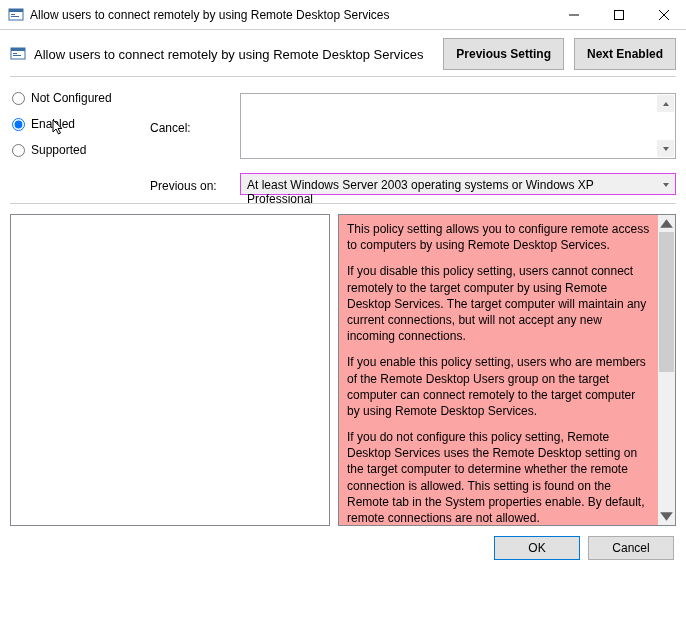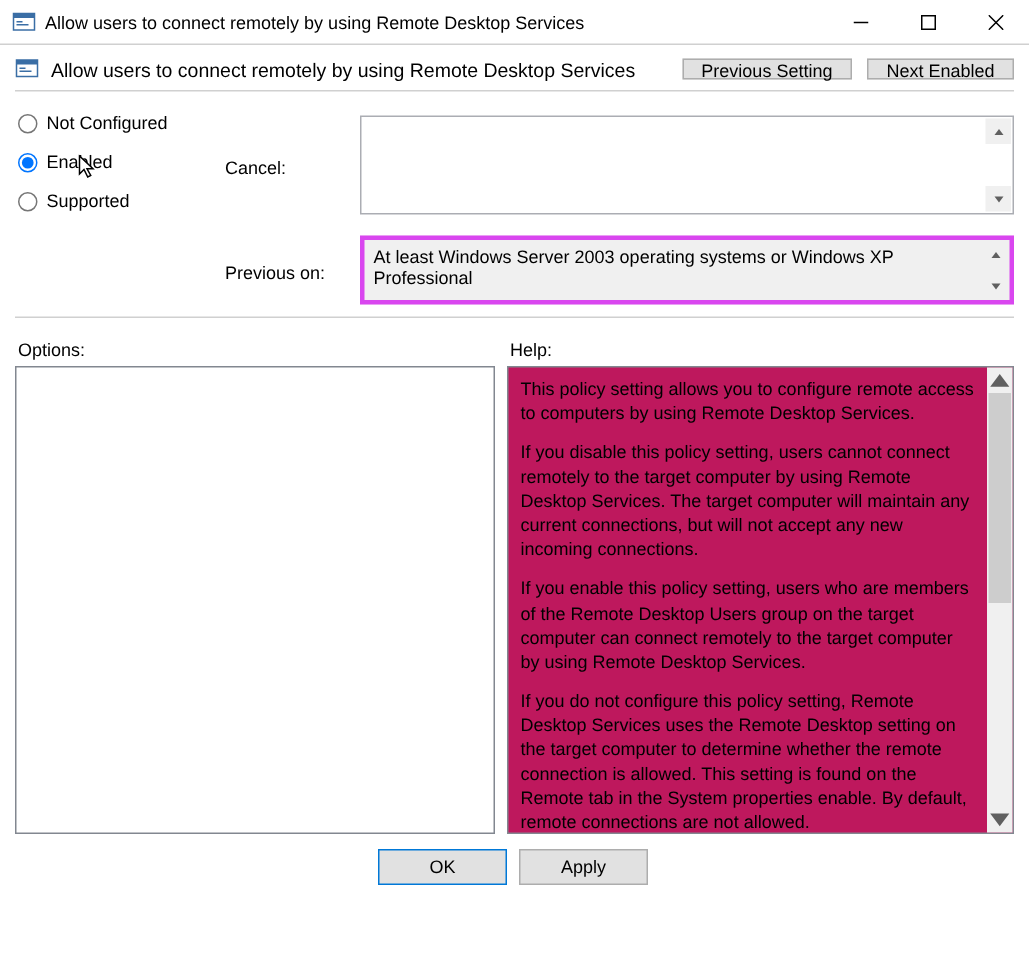--- a/index.html
+++ b/index.html
@@ -6,45 +6,45 @@
 body { margin: 0; padding: 0; background: #fff; width: 686px; height: 636px; overflow: hidden; }
 .titlebar { height: 30px; display: flex; align-items: center; border-bottom: 1px solid #d0d0d0; }
 .titlebar .icon { width: 16px; height: 16px; margin: 0 6px 0 8px; }
 .titlebar .title { flex: 1; font-size: 12px; }
 .winbtn { width: 45px; height: 30px; display: flex; align-items: center; justify-content: center; }
 .winbtn svg { width: 10px; height: 10px; stroke: #000; stroke-width: 1; fill: none; }
 .content { padding: 8px 10px 10px 10px; }
 .header-row { display: flex; align-items: center; margin-bottom: 6px; }
 .header-row .icon { width: 16px; height: 16px; margin-right: 8px; }
 .header-row .title { flex: 1; font-size: 13px; }
-.navbtn { height: 14px; padding: 0 12px; margin-left: 10px; background: #e1e1e1; border: 1px solid #adadad; cursor: pointer; font-size: 12px; }
+.navbtn { height: 32px; padding: 0 12px; margin-left: 10px; background: #e1e1e1; border: 1px solid #adadad; cursor: pointer; font-size: 12px; font-weight: bold; }
 .sep { border: none; border-top: 1px solid #d0d0d0; margin: 6px 0 10px 0; }
 .row { display: flex; align-items: center; margin-bottom: 8px; }
 .radio-col { width: 140px; }
 .radio-opt { display: flex; align-items: center; height: 22px; margin-bottom: 4px; cursor: pointer; }
 .radio-opt input { margin: 0 6px 0 2px; }
 .label-col { width: 90px; padding-top: 4px; }
 .comment-box { flex: 1; height: 66px; border: 1px solid #abadb3; background: #fff; position: relative; }
-.supported-box { flex: 1; height: 46px; border: 3px solid #d946ef; background: #f0f0f0; padding: 4px 24px 4px 6px; position: relative; color: #000; }
+.supported-box { flex: 1; height: 22px; border: 1px solid #d946ef; background: #f0f0f0; padding: 4px 24px 4px 6px; position: relative; color: #000; }
 .vscroll-up, .vscroll-dn { position:absolute; right:1px; width:17px; height:17px; background:#f0f0f0; display:flex; align-items:center; justify-content:center; }
 .vscroll-up { top:1px; } .vscroll-dn { bottom:1px; }
 .vscroll-up svg, .vscroll-dn svg { width:8px; height:8px; fill:#606060; }
 .labels-row { display:flex; margin-top:14px; }
 .labels-row .l { width: 330px; padding-left:2px; } .labels-row .r { flex:1; }
 .panes { display:flex; gap:8px; margin-top:4px; }
 .pane { border: 1px solid #828790; height: 312px; position: relative; }
 .pane.left { width: 320px; background:#fff; }
-.pane.right { flex:1; background:#be185d; }
+.pane.right { flex:1; background:#fca5a5; }
 .help-content { position:absolute; top:0; left:0; right:17px; bottom:0; padding:6px 8px; overflow:hidden; line-height:1.35; }
 .help-content p { margin:0 0 10px 0; }
 .scrollbar { position:absolute; top:0; right:0; bottom:0; width:17px; background:#f0f0f0; }
 .scrollbar .thumb { position:absolute; top:17px; left:1px; right:1px; height:140px; background:#cdcdcd; }
 .scrollbar .arr { position:absolute; left:0; right:0; height:17px; display:flex; align-items:center; justify-content:center; }
 .scrollbar .arr.up { top:0; } .scrollbar .arr.dn { bottom:0; }
-.footer { display:flex; justify-content:center; gap:8px; margin-top:10px; padding-right:2px;}
+.footer { display:flex; justify-content:flex-end; gap:8px; margin-top:10px; padding-right:2px;}
 .footer button { width:86px; height:24px; background:#e1e1e1; border:1px solid #adadad; cursor:pointer; font-size:12px; }
 .footer button.primary { border:1px solid #0078d7; }
 .cursor { width:14px; height:18px; position:absolute; pointer-events:none; }
 </style>
 </head>
 <body>
 
 <div class="titlebar">
   <span class="icon">
     <svg viewBox="0 0 16 16">
@@ -135,24 +135,20 @@
       <div class="vscroll-dn">
           <svg viewBox="0 0 8 8">
             <path d="M4 6 L1 2 L7 2 Z"></path>
           </svg>
         </div>
     </div>
   </div>
 
   <hr class="sep">
 
-  <div class="labels-row">
-    <div class="l">Options:</div>
-    <div class="r">Help:</div>
-  </div>
 
   <div class="panes">
     <div class="pane left"></div>
     <div class="pane right">
       <div class="help-content">
         <p>This policy setting allows you to configure remote access to computers by using Remote Desktop Services.</p>
         <p>If you disable this policy setting, users cannot connect remotely to the target computer by using Remote Desktop Services. The target computer will maintain any current connections, but will not accept any new incoming connections.</p>
         <p>If you enable this policy setting, users who are members of the Remote Desktop Users group on the target computer can connect remotely to the target computer by using Remote Desktop Services.</p>
         <p>If you do not configure this policy setting, Remote Desktop Services uses the Remote Desktop setting on the target computer to determine whether the remote connection is allowed. This setting is found on the Remote tab in the System properties enable. By default, remote connections are not allowed.</p>
 
@@ -168,15 +164,15 @@
             <svg viewBox="0 0 8 8">
               <path d="M4 6 L1 2 L7 2 Z" fill="#606060"></path>
             </svg>
           </div>
       </div>
     </div>
   </div>
 
   <div class="footer">
     <button class="primary">OK</button>
-    <button>Apply</button>
+    <button>Cancel</button>
   </div>
 </div>
 
 </body></html>

